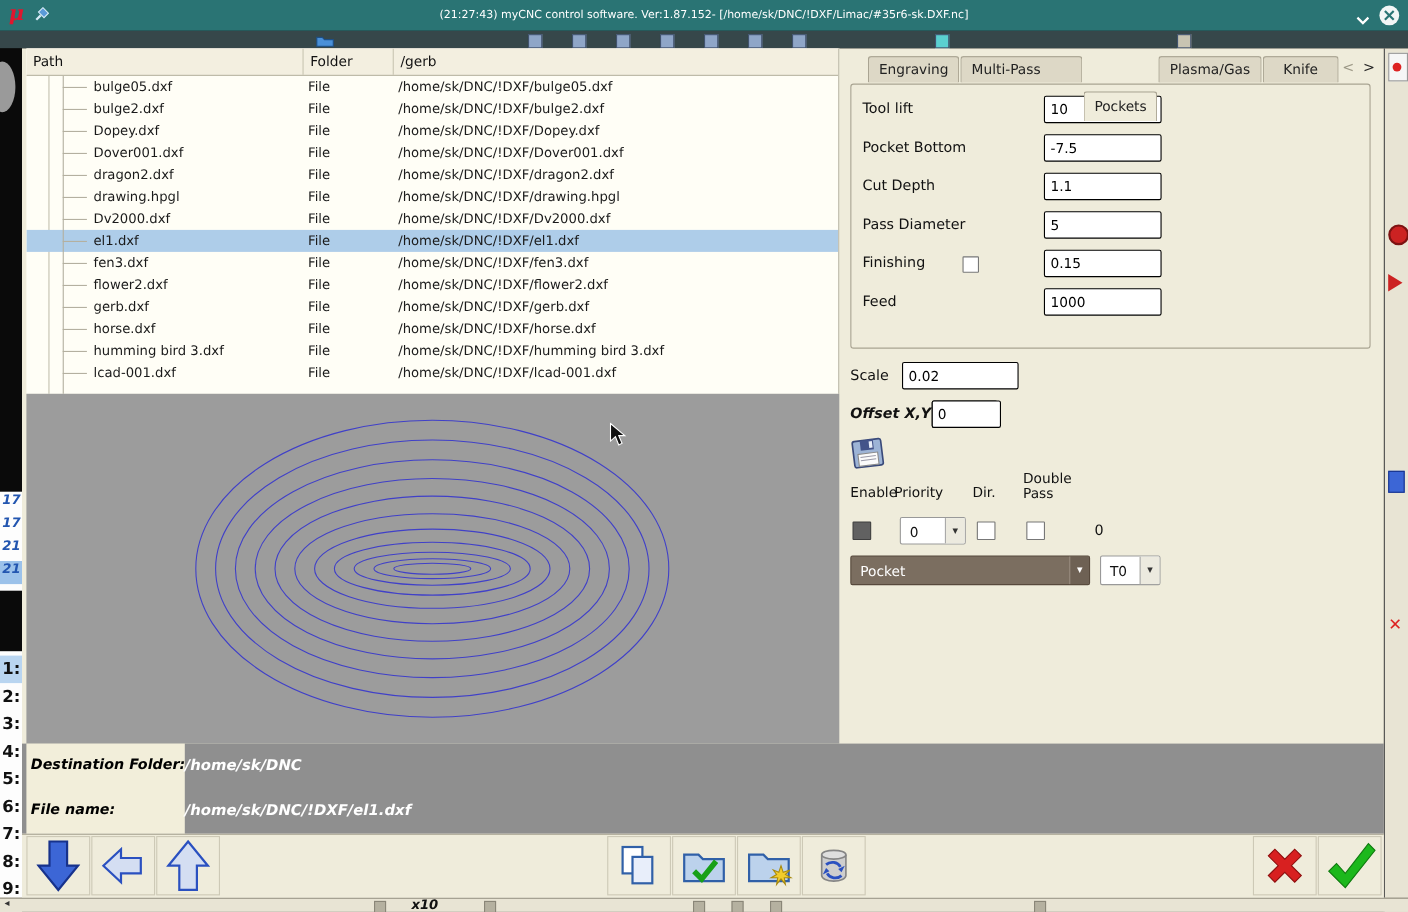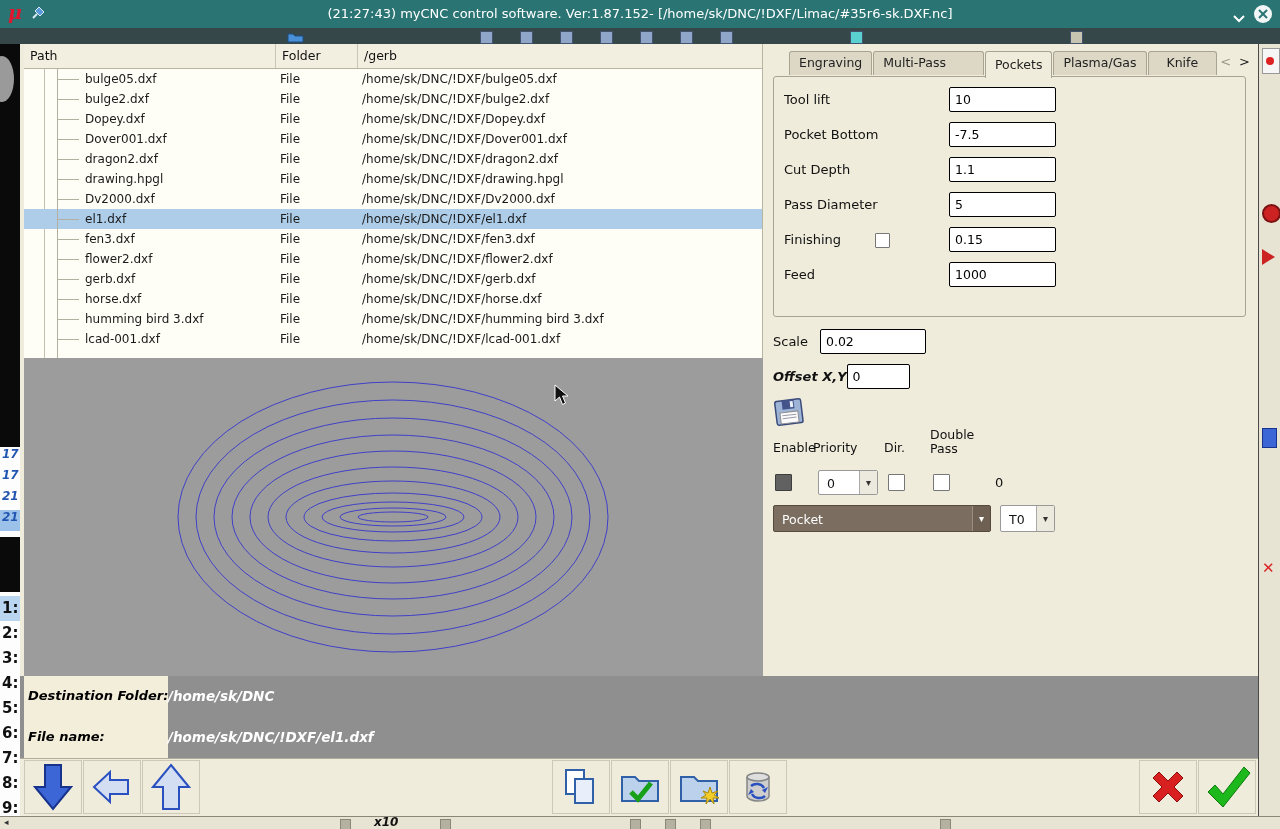--- a/index.html
+++ b/index.html
@@ -3,21 +3,21 @@
 <meta charset="utf-8">
 <style>
   html,body{margin:0;padding:0;}
   body{width:1280px;height:829px;overflow:hidden;font-family:"DejaVu Sans","Liberation Sans",sans-serif;background:#000;}
   .screen{position:relative;width:1280px;height:829px;overflow:hidden;background:#0a0a0a;}
 
   
   .titlebar{position:absolute;left:0;top:0;width:1280px;height:28px;background:#2a7474;color:#fff;}
   .tb-logo{position:absolute;left:8px;top:1px;font:italic bold 19px "DejaVu Serif",serif;color:#e0162e;}
   .tb-pin{position:absolute;left:30px;top:5px;}
-  .tb-title{position:absolute;left:0;right:0;top:0;height:28px;line-height:28px;text-align:center;font-size:13px;}
+  .tb-title{position:absolute;left:0;right:0;top:0;height:28px;line-height:28px;text-align:center;font-size:10px;}
   .tb-chev{position:absolute;right:34px;top:9px;}
   .tb-close{position:absolute;right:8px;top:5px;width:18px;height:18px;border-radius:50%;background:#f2f6f6;display:flex;align-items:center;justify-content:center;}
 
   
   .bg-top{position:absolute;left:0;top:28px;width:1280px;height:16px;background:#36474a;}
   .bg-top .sq{position:absolute;top:3px;width:11px;height:11px;background:#8fa6c8;border:1px solid #41536e;}
   .bg-left{position:absolute;left:0;top:44px;width:20px;height:785px;background:#0a0a0a;overflow:hidden;}
   .dial{position:absolute;left:-10px;top:12px;width:24px;height:46px;border-radius:50%;background:#9a9a9a;}
   .lblockA{position:absolute;left:0;top:403px;width:20px;height:90px;background:#fdfdfd;}
   .lcount{height:21px;line-height:21px;font:italic bold 12px "DejaVu Sans",sans-serif;color:#2356b0;padding-left:2px;}
@@ -60,21 +60,21 @@
 
   
   .preview{position:absolute;left:4px;top:314px;width:739px;height:318px;background:#9c9c9c;overflow:hidden;}
   .preview svg.draw{position:absolute;left:0;top:0;}
   .cursor{position:absolute;left:530px;top:26px;}
 
   
   .right-panel{position:absolute;left:743px;top:0;width:495px;height:632px;font-size:13px;color:#111;}
   .tabs{position:absolute;left:10px;top:7px;right:6px;height:26px;display:flex;padding-left:16px;}
   .tab{height:23px;line-height:22px;padding:0 9px;font-size:12.5px;background:#ddd8c6;border:1px solid #a9a492;border-bottom:none;border-radius:3px 3px 0 0;margin-right:1px;color:#222;}
-  .tab.active{height:26px;line-height:25px;background:#efecdb;position:relative;z-index:3;margin-bottom:-1px;}
+  .tab.active{height:26px;line-height:25px;background:#efecdb;position:relative;z-index:3;margin-bottom:-1px;margin-top:32px;}
   .tab-knife{padding:0 18px;}
   .tab-nav{margin-left:auto;display:flex;gap:4px;align-items:center;height:22px;}
   .tab-nav span{font-size:13px;line-height:20px;padding:0 2px;}
   .tnav-prev{color:#9a9684;}
   .tnav-next{color:#222;}
   .groupbox{position:absolute;left:10px;top:32px;width:473px;height:241px;border:1px solid #a9a492;border-radius:3px;background:#efecdb;z-index:2;box-sizing:border-box;}
   .gfield{position:absolute;left:10px;right:10px;height:25px;line-height:25px;}
   .gf-0{top:10px}.gf-1{top:45px}.gf-2{top:80px}.gf-3{top:115px}.gf-4{top:150px}.gf-5{top:185px}
   .ginput{position:absolute;left:165px;top:0;width:95px;height:23px;border:1px solid #000000;border-radius:2px;background:#fff;font:12.5px "DejaVu Sans",sans-serif;padding:0 5px;box-sizing:content-box;}
   .chk{position:absolute;width:13px;height:13px;background:#fff;border:1px solid #777;border-radius:1px;}

